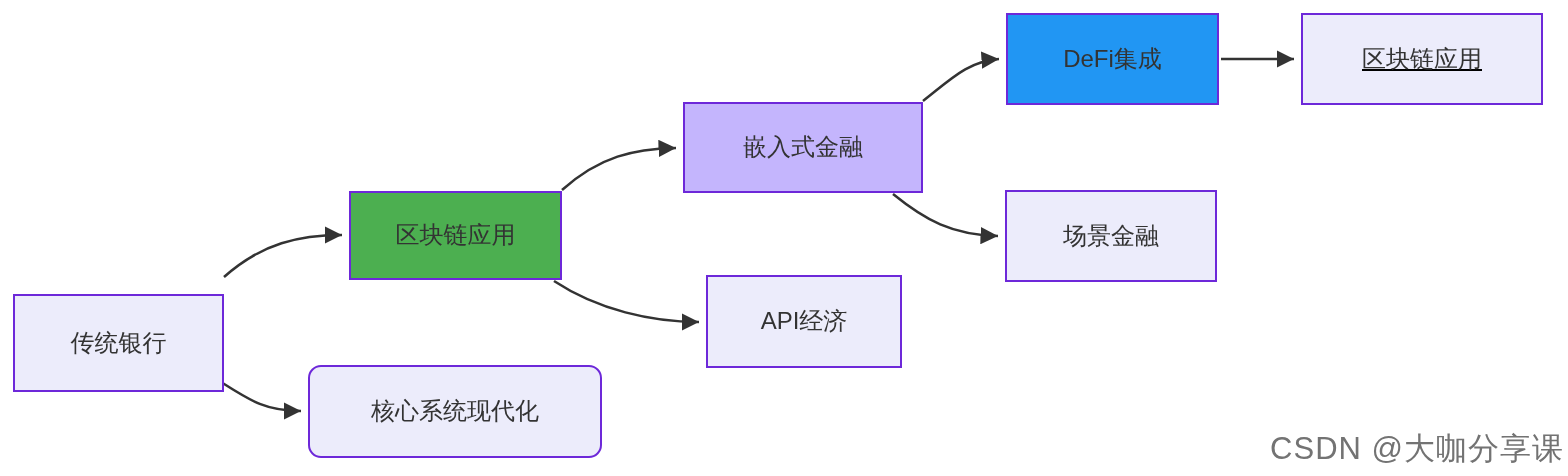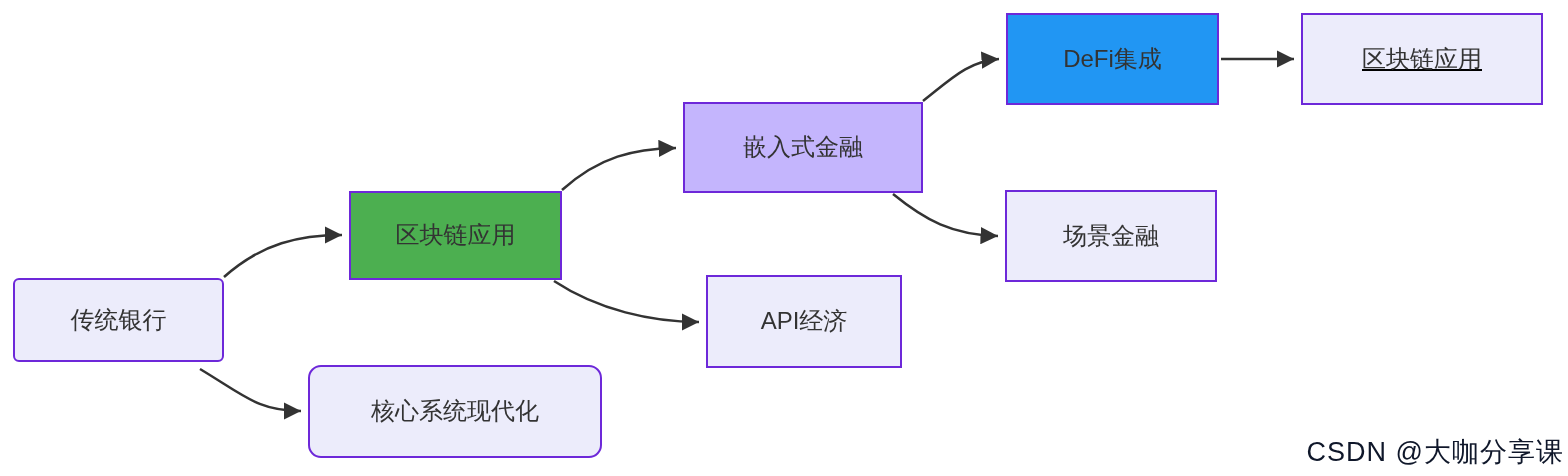--- a/index.html
+++ b/index.html
@@ -35,35 +35,35 @@
     font-size: 24px;
     color: #333333;
     line-height: 1.2;
     white-space: nowrap;
   }
   .node.fill-green  { background: #4CAF50; }
   .node.fill-orange { background: #c4b5fd; }
   .node.fill-blue   { background: #2196F3; }
 
   
-  .n-traditional-bank   { left: 13px;   top: 278px; width: 211px; height: 84px; border-radius: 6px; }
+  .n-traditional-bank   { left: 13px;   top: 294px; width: 211px; height: 98px; }
   .n-open-banking       { left: 349px;  top: 191px; width: 213px; height: 89px; }
   .n-core-modernization { left: 308px;  top: 365px; width: 294px; height: 93px; border-radius: 13px; }
   .n-embedded-finance   { left: 683px;  top: 102px; width: 240px; height: 91px; }
   .n-api-economy        { left: 706px;  top: 275px; width: 196px; height: 93px; }
   .n-defi-integration   { left: 1006px; top: 13px;  width: 213px; height: 92px; }
   .n-scenario-finance   { left: 1005px; top: 190px; width: 212px; height: 92px; justify-content: center; }
   .n-blockchain-apps    { left: 1301px; top: 13px;  width: 242px; height: 92px; text-decoration: underline; }
 
   .watermark {
     position: absolute;
     right: 4px;
     bottom: 6px;
-    font-size: 27px;
-    color: #0f172a;
+    font-size: 31px;
+    color: #737373;
     text-shadow: 1px 1px 0 #ffffff;
     letter-spacing: 1px;
     user-select: none;
   }
 </style>
 </head>
 <body>
 
 <div class="canvas">
 

